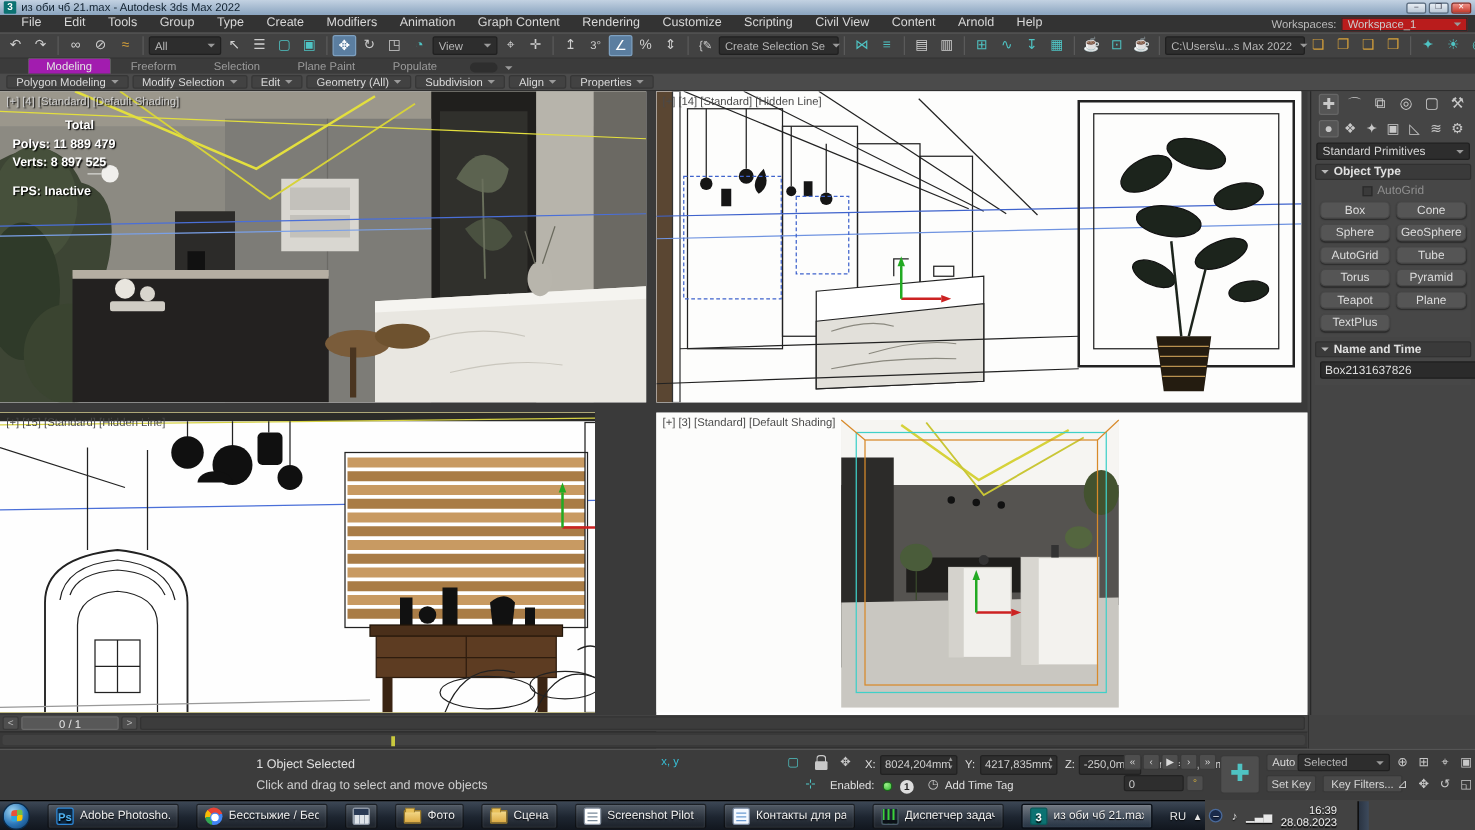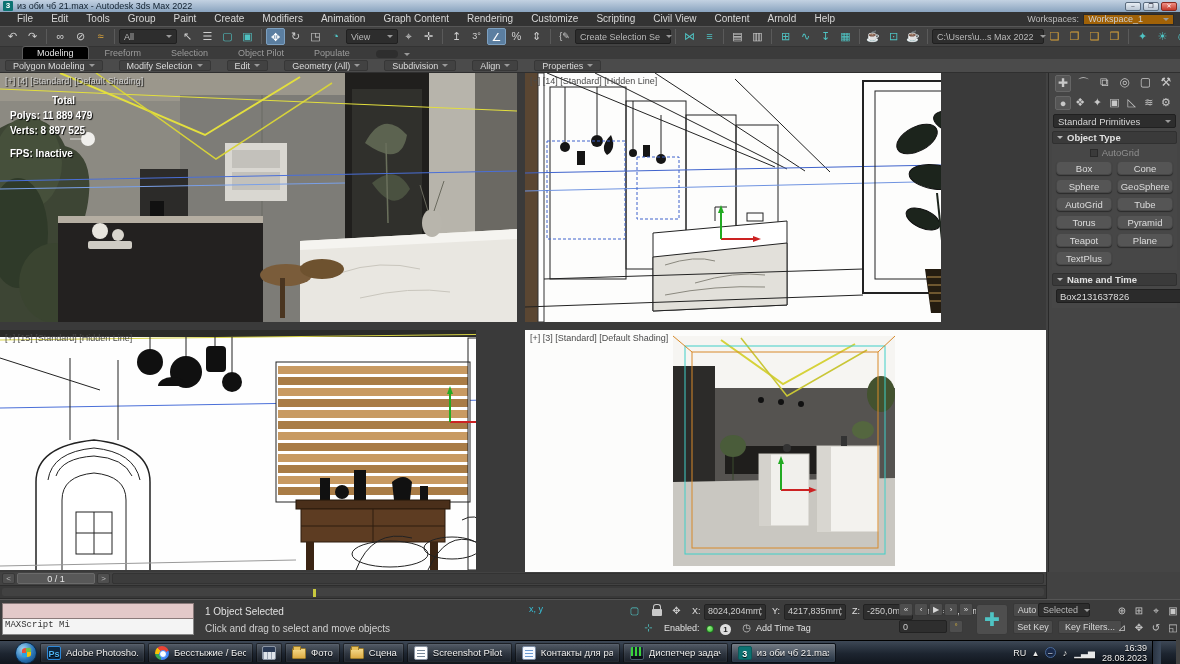--- a/index.html
+++ b/index.html
@@ -9,35 +9,35 @@
 
 #titlebar{left:0;top:0;width:1180px;height:12px;background:linear-gradient(#c3d2e2,#8aa4bf);display:flex;align-items:center;font-size:9px;color:#10202e;padding:0 3px;gap:4px}
 #appicon{width:10px;height:10px;background:#0c7272;color:#fff;font-size:8px;font-weight:bold;text-align:center;line-height:10px;border-radius:1px}
 .winbtns{margin-left:auto;display:flex;gap:2px}
 .winbtn{width:16px;height:9px;border-radius:2px;border:1px solid #5a6b7d;background:linear-gradient(#e8eef4,#b9c6d4);font-size:6px;line-height:7px;text-align:center;color:#223}
 .winbtn.close{background:linear-gradient(#f09086,#c4392a);border-color:#8a2a20;color:#fff}
 
 #menubar{left:0;top:12px;width:1180px;height:14px;background:#333;display:flex;align-items:center;font-size:10px;color:#d8d8d8;padding-left:8px}
 .menu-item{padding:0 9px;height:14px;line-height:14px;white-space:nowrap}
 #workspace{margin-left:auto;display:flex;align-items:center;gap:4px;font-size:9px;color:#bbb;padding-right:6px}
-#workspace .wsdd{background:#a16207;border:1px solid #2a2a2a;padding:0 4px;height:11px;line-height:10px;display:flex;align-items:center;gap:20px;color:#ccc}
+#workspace .wsdd{background:#b91c1c;border:1px solid #2a2a2a;padding:0 4px;height:11px;line-height:10px;display:flex;align-items:center;gap:30px;color:#ccc}
 
 #toolbar{left:0;top:26px;width:1180px;height:21px;background:#424242;border-top:1px solid #565656;border-bottom:1px solid #333;display:flex;align-items:center;padding:0 3px;gap:1px}
 .ti{width:19px;height:17px;line-height:16px;text-align:center;font-size:11px;color:#cfcfcf;border-radius:2px;flex:none}
 .ti.act{background:#5b7ea0;color:#fff;border:1px solid #7da0c0}
 .ti.teal{color:#4fc3c3}.ti.gold{color:#d8a23a}
 .sep{width:1px;height:15px;background:#5a5a5a;margin:0 3px;flex:none}
 .dd{height:15px;background:#2d2d2d;border:1px solid #202020;border-radius:2px;color:#b8b8b8;font-size:9px;display:flex;align-items:center;padding:0 4px;gap:6px;flex:none;white-space:nowrap}
 .car{width:0;height:0;border:3px solid transparent;border-top-color:#9a9a9a;margin-top:3px}
 
 #ribbontabs{left:0;top:47px;width:1180px;height:12px;background:#3b3b3b;display:flex;align-items:flex-end;font-size:9px;color:#9c9c9c;padding-left:22px;gap:2px}
 .rtab{padding:1px 14px;white-space:nowrap}
-.rtab.active{background:#000000;color:#e4e4e4;border:1px solid #5c5c5c;border-bottom:none;border-radius:3px 3px 0 0}
+.rtab.active{background:#a21caf;color:#e4e4e4;border:1px solid #5c5c5c;border-bottom:none;border-radius:3px 3px 0 0}
 .rpill{width:22px;height:8px;background:#2e2e2e;border-radius:4px;margin:0 4px 1px 10px}
-#ribbonrow{left:0;top:59px;width:1180px;height:14px;background:#4b4b4b;border-bottom:1px solid #2f2f2f;display:flex;align-items:center;gap:16px;padding:0 5px;font-size:9px}
+#ribbonrow{left:0;top:59px;width:1180px;height:14px;background:#4b4b4b;border-bottom:1px solid #2f2f2f;display:flex;align-items:center;gap:3px;padding:0 5px;font-size:9px}
 .rbtn{background:#424242;border:1px solid #373737;color:#dadada;padding:0 7px;height:11px;display:flex;align-items:center;gap:4px;border-radius:2px;white-space:nowrap}
 
 #vpgrid{left:0;top:73px;width:1046px;height:499px;background:#3a3a3a}
 .vp{position:absolute;overflow:hidden;background:#fff}
 .vp svg{position:absolute;left:0;top:0}
 .vp-label{position:absolute;top:3px;left:5px;font-size:9px;color:#cfcfcf;text-shadow:1px 1px 1px #000;z-index:5;white-space:nowrap}
 .vp.light .vp-label{color:#4a4a4a;text-shadow:none}
 .vp.active{outline:1px solid #d2c34a;outline-offset:-1px}
 #vp-stats{position:absolute;top:20px;left:10px;z-index:5;font-size:10px;font-weight:bold;color:#fff;text-shadow:1px 1px 1px #000;line-height:15px}
 #vp-stats .ind{padding-left:42px}
@@ -78,25 +78,25 @@
 .coordf{position:absolute;height:14px;background:#2e2e2e;border:1px solid #222;border-radius:2px;font-size:9px;color:#cfcfcf;padding:0 8px 14px 3px;line-height:13px;overflow:hidden}
 .spin{position:absolute;right:1px;top:1px;width:6px;font-size:5px;line-height:5.5px;color:#999}
 .led{position:absolute;width:8px;height:8px;border-radius:50%;background:radial-gradient(circle at 35% 30%,#9cf08a,#2db82d);border:1px solid #1a661a}
 .ncirc{position:absolute;width:11px;height:11px;border-radius:50%;background:#ddd;color:#222;font-size:8px;font-weight:bold;text-align:center;line-height:11px}
 .pbtn{width:14px;height:13px;background:#4e4e4e;border:1px solid #3a3a3a;border-radius:2px;text-align:center;font-size:8px;line-height:12px;color:#d8d8d8;flex:none}
 #playrow{position:absolute;left:899px;top:3px;display:flex;gap:1px}
 #framerow{position:absolute;left:899px;top:20px;display:flex;gap:2px;align-items:center}
 #framefield{width:48px;height:13px;background:#2e2e2e;border:1px solid #222;border-radius:2px;font-size:9px;color:#ccc;padding:0 3px;line-height:12px}
 #bigkey{position:absolute;left:976px;top:4px;width:32px;height:31px;background:#4e4e4e;border:1px solid #3a3a3a;border-radius:3px;color:#4fc3c3;font-size:19px;text-align:center;line-height:29px}
 .skbtn{position:absolute;height:14px;background:#4a4a4a;border:1px solid #383838;border-radius:2px;font-size:9px;color:#d8d8d8;text-align:center;line-height:13px}
-#seldd{position:absolute;left:1038px;top:3px;width:52px;height:14px}
+#seldd{position:absolute;left:1038px;top:3px;width:74px;height:14px}
 .navgrid{position:absolute;left:1114px;top:3px;display:grid;grid-template-columns:repeat(4,16px);gap:1px}
 .nbtn{width:16px;height:15px;background:transparent;text-align:center;font-size:10px;line-height:15px;color:#c8c8c8}
 
-#taskbar{left:0;top:640px;width:1176px;height:24px;background:linear-gradient(#3d4856,#1d2530 55%,#11161e);display:flex;align-items:center;gap:3px;padding:0 15px;border-top:1px solid #000}
+#taskbar{left:0;top:640px;width:964px;height:24px;background:linear-gradient(#3d4856,#1d2530 55%,#11161e);display:flex;align-items:center;gap:14px;padding:0 2px;border-top:1px solid #000}
 #startorb{width:22px;height:22px;border-radius:50%;background:radial-gradient(circle at 35% 30%,#9fd4f2,#2a76b8 55%,#103a66);border:1px solid #0a2a4a;display:flex;align-items:center;justify-content:center;flex:none}
 #startflag{width:9px;height:9px;border-radius:2px;background:conic-gradient(#6fc04a 0 25%,#f5c400 0 50%,#2aa4e0 0 75%,#e8503a 0);transform:skewY(-6deg)}
 .titem{height:20px;display:flex;align-items:center;gap:5px;padding:0 6px;border-radius:2px;background:linear-gradient(rgba(255,255,255,.14),rgba(255,255,255,.03));border:1px solid rgba(0,0,0,.55);box-shadow:inset 0 0 2px rgba(255,255,255,.15);font-size:9.5px;color:#f0f0f0;text-shadow:0 1px 1px #000;white-space:nowrap;overflow:hidden;flex:none}
 .titem.active{background:linear-gradient(rgba(255,255,255,.3),rgba(120,170,220,.18));border-color:#0a0f16}
 .titem .lbl{max-width:72px;overflow:hidden}
 .tico{width:14px;height:14px;flex:none;border-radius:2px;font-size:9px;font-weight:bold;text-align:center;line-height:14px}
 .ico-ps{background:#0d2740;color:#4fb3f2;border:1px solid #2d88d8}
 .ico-chrome{border-radius:50%;background:conic-gradient(from -45deg,#ea4335 0 33%,#4285f4 0 66%,#34a853 0 85%,#fbbc05 0);position:relative}
 .ico-chrome::after{content:"";position:absolute;left:4px;top:4px;width:6px;height:6px;border-radius:50%;background:#fff;border:1px solid #4285f4}
 .ico-calc{background:#dfe4ea;border:1px solid #8a94a2;background-image:linear-gradient(#2a3a55 0 5px,transparent 5px),repeating-linear-gradient(90deg,#9aa4b2 0 1px,transparent 1px 4px)}
@@ -125,21 +125,21 @@
     <span class="winbtn">❐</span>
     <span class="winbtn close">✕</span>
   </span>
 </div>
 
 <div id="menubar" class="abs">
   <span class="menu-item">File</span>
   <span class="menu-item">Edit</span>
   <span class="menu-item">Tools</span>
   <span class="menu-item">Group</span>
-  <span class="menu-item">Paint</span>
+  <span class="menu-item">Type</span>
   <span class="menu-item">Create</span>
   <span class="menu-item">Modifiers</span>
   <span class="menu-item">Animation</span>
   <span class="menu-item">Graph Content</span>
   <span class="menu-item">Rendering</span>
   <span class="menu-item">Customize</span>
   <span class="menu-item">Scripting</span>
   <span class="menu-item">Civil View</span>
   <span class="menu-item">Content</span>
   <span class="menu-item">Arnold</span>
@@ -220,21 +220,21 @@
   <span class="ti teal">✦</span>
   <span class="ti teal">☀</span>
   <span class="ti teal">◉</span>
 
 </div>
 
 <div id="ribbontabs" class="abs">
   <span class="rtab active">Modeling</span>
   <span class="rtab">Freeform</span>
   <span class="rtab">Selection</span>
-  <span class="rtab">Object Pilot</span>
+  <span class="rtab">Plane Paint</span>
   <span class="rtab">Populate</span>
   <span class="rpill"></span>
     <i class="car"></i>
 </div>
 <div id="ribbonrow" class="abs">
   <span class="rbtn">
       <span>Polygon Modeling</span>
       <i class="car"></i>
     </span>
   <span class="rbtn">
@@ -312,21 +312,21 @@
     </svg>
     <span class="vp-label">[+] [4] [Standard] [Default Shading]</span>
     <div id="vp-stats">
       <div class="ind">Total</div>
       <div>Polys: 11 889 479</div>
       <div>Verts: 8 897 525</div>
       <div style="margin-top:8px">FPS:    Inactive</div>
     </div>
   </div>
 
-  <div class="vp light" style="left:525px;top:0;width:416px;height:249px">
+  <div class="vp light" style="left:525px;top:0;width:516px;height:249px">
     <svg width="521" height="249">
       <rect width="521" height="249" fill="#fdfdfc"></rect>
       <rect x="0" y="0" width="13" height="249" fill="#5a4632"></rect>
       <rect x="13" y="0" width="6" height="249" fill="#fff" stroke="#333" stroke-width="1"></rect>
       <line x1="22" y1="0" x2="250" y2="94" stroke="#222"></line>
       <line x1="70" y1="0" x2="262" y2="96" stroke="#222"></line>
       <line x1="130" y1="0" x2="280" y2="98" stroke="#222"></line>
       <line x1="210" y1="6" x2="305" y2="99" stroke="#222"></line>
       <rect x="25" y="14" width="76" height="192" fill="none" stroke="#222"></rect>
       <rect x="101" y="28" width="60" height="168" fill="none" stroke="#222"></rect>
@@ -550,24 +550,20 @@
   <span class="tl-arrow">&gt;</span>
   <span id="tl-track"></span>
 </div>
 <div id="trackbar">
   <span class="inner"></span>
     <span class="key-tick"></span>
 </div>
 <div id="tb-right-pad"></div>
 
 <div id="statusbar" class="abs">
-  <div id="mxs">
-    <div class="pink"></div>
-    <div class="white">MAXScript Mi</div>
-  </div>
   <span class="sline" style="left:205px;top:6px">1 Object Selected</span>
   <span class="sline" style="left:205px;top:23px;color:#cfcfcf">Click and drag to select and move objects</span>
 
   <span class="sico" style="left:626px;top:4px;color:#4fc3c3">▢</span>
   <span class="locki" style="left:652px;top:9px"></span>
   <span class="sico" style="left:668px;top:4px">✥</span>
 
   <span class="sline" style="left:692px;top:6px;font-size:9px">X:</span>
   <span class="coordf" style="left:704px;top:4px;width:62px"><span>8024,204mm</span><span class="spin">▲<br>▼</span></span>
   <span class="sline" style="left:772px;top:6px;font-size:9px">Y:</span>

